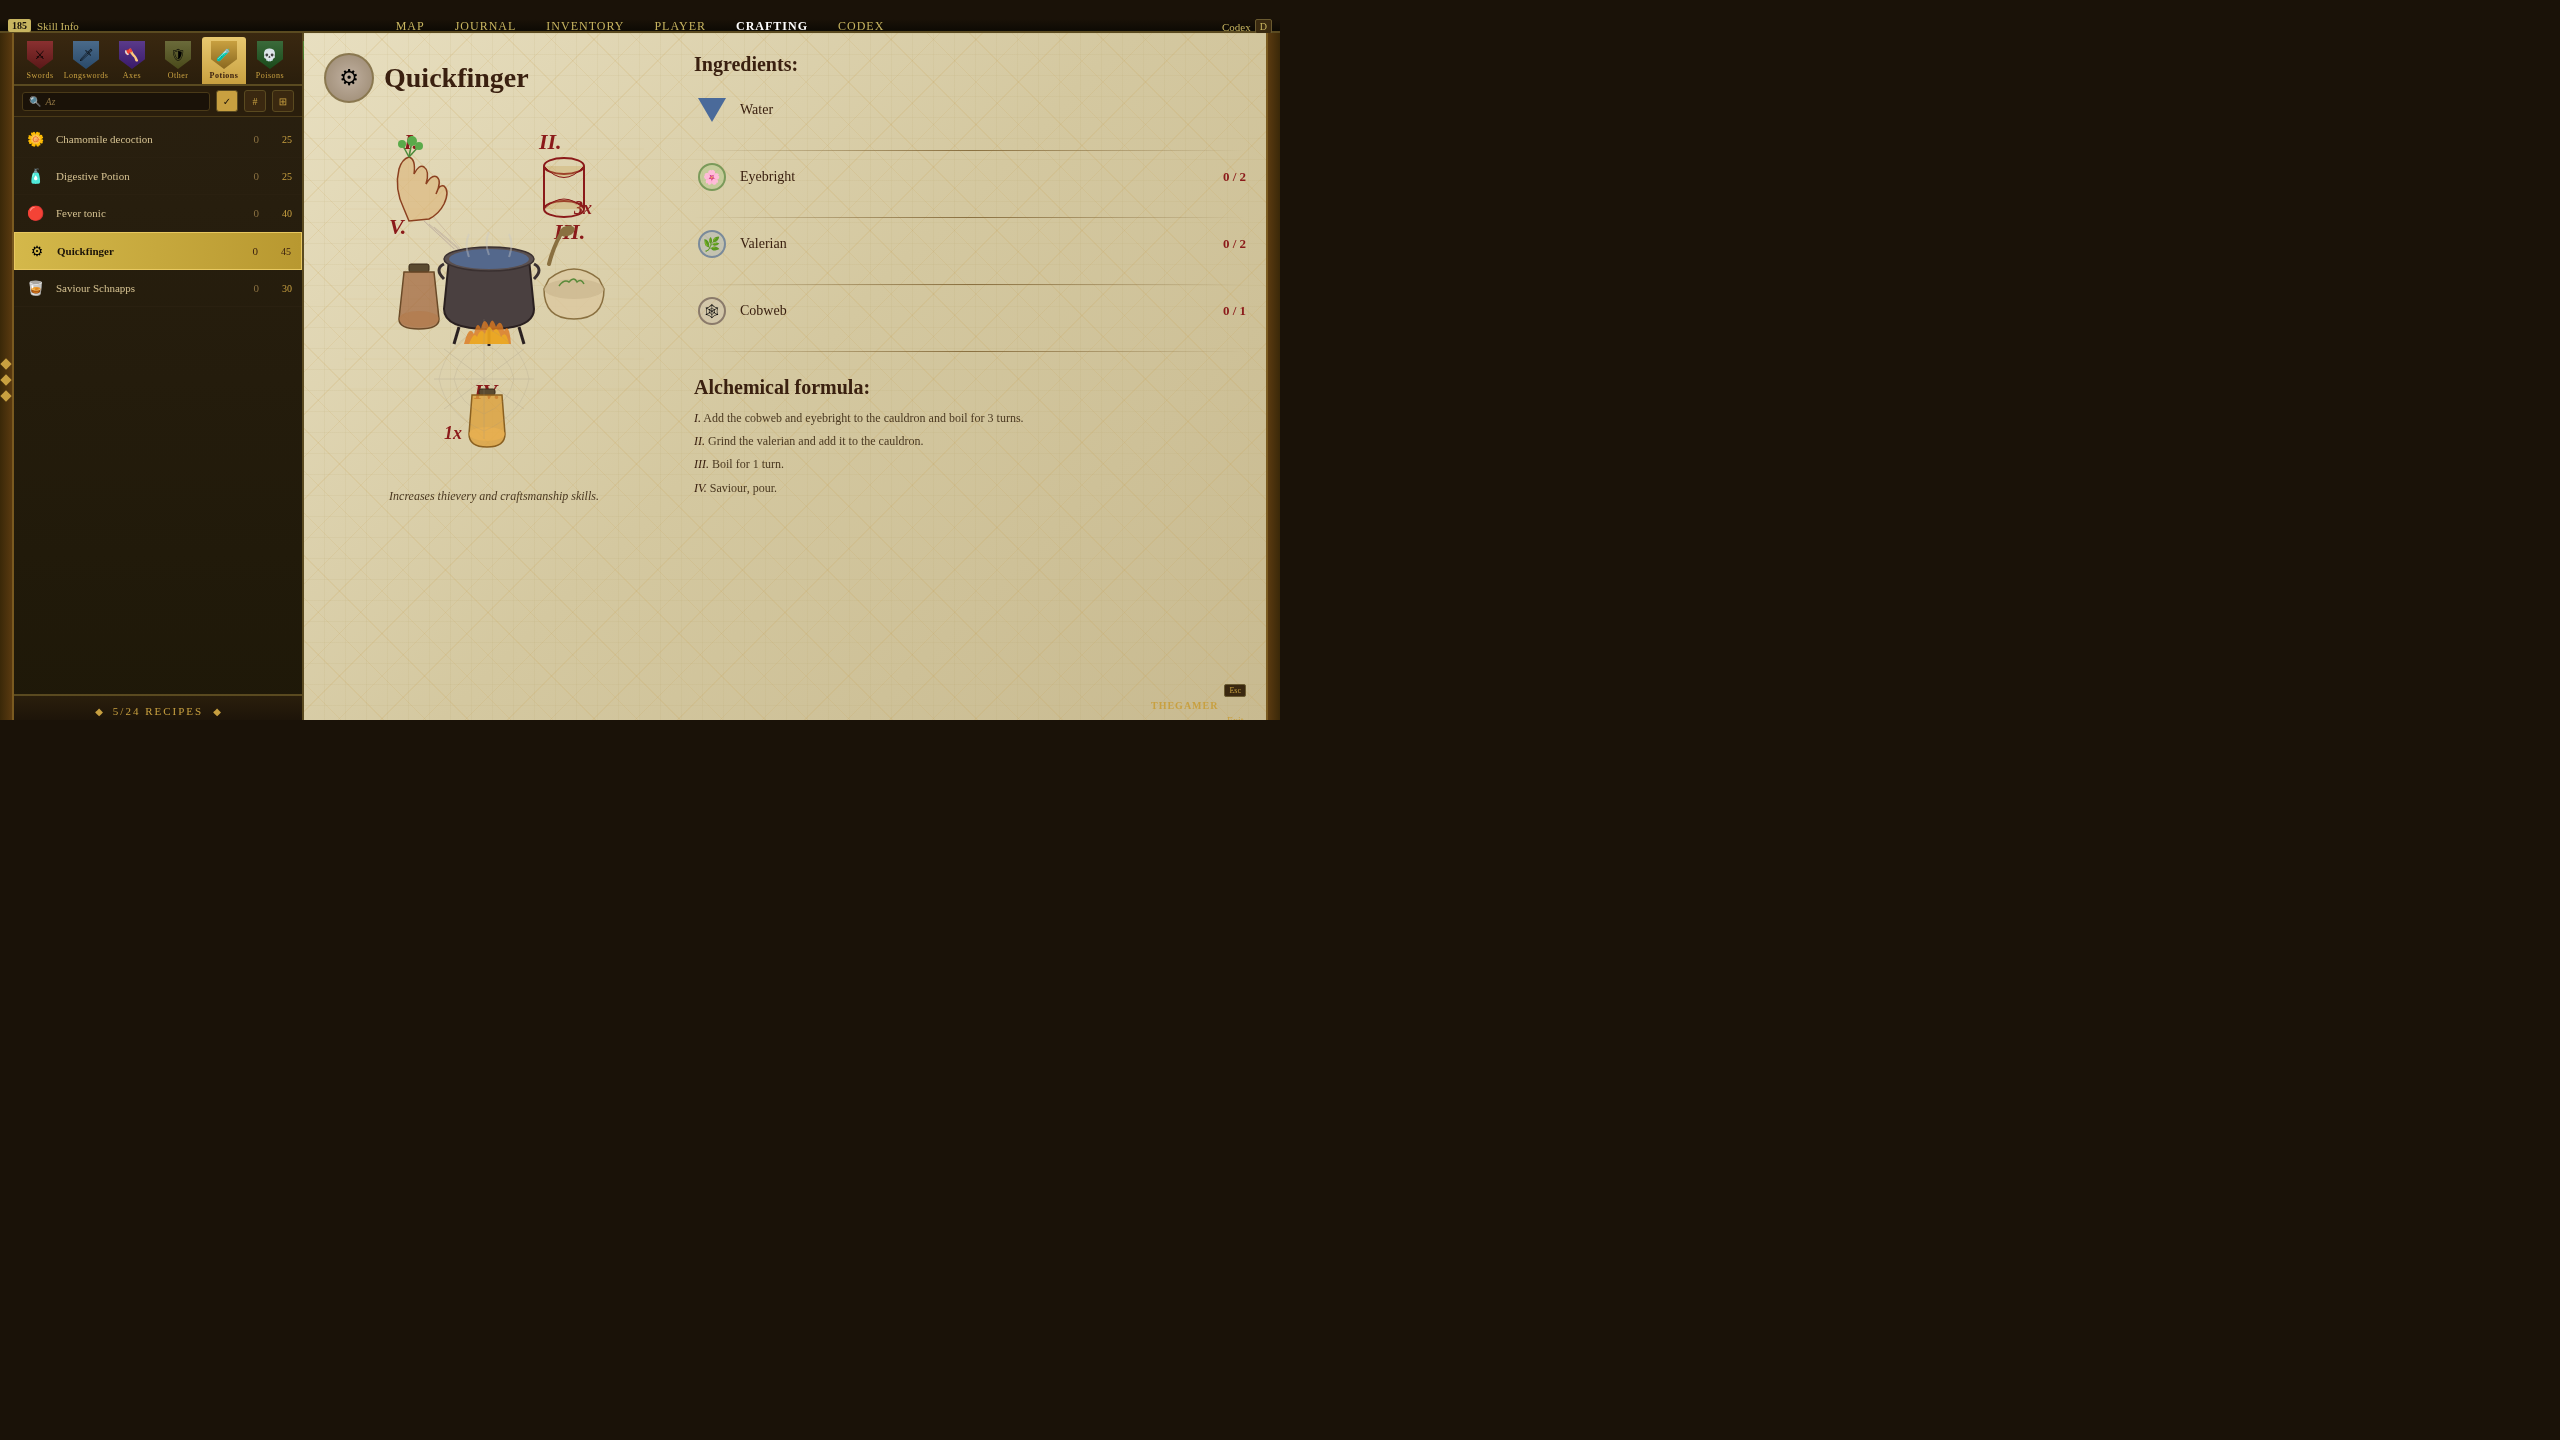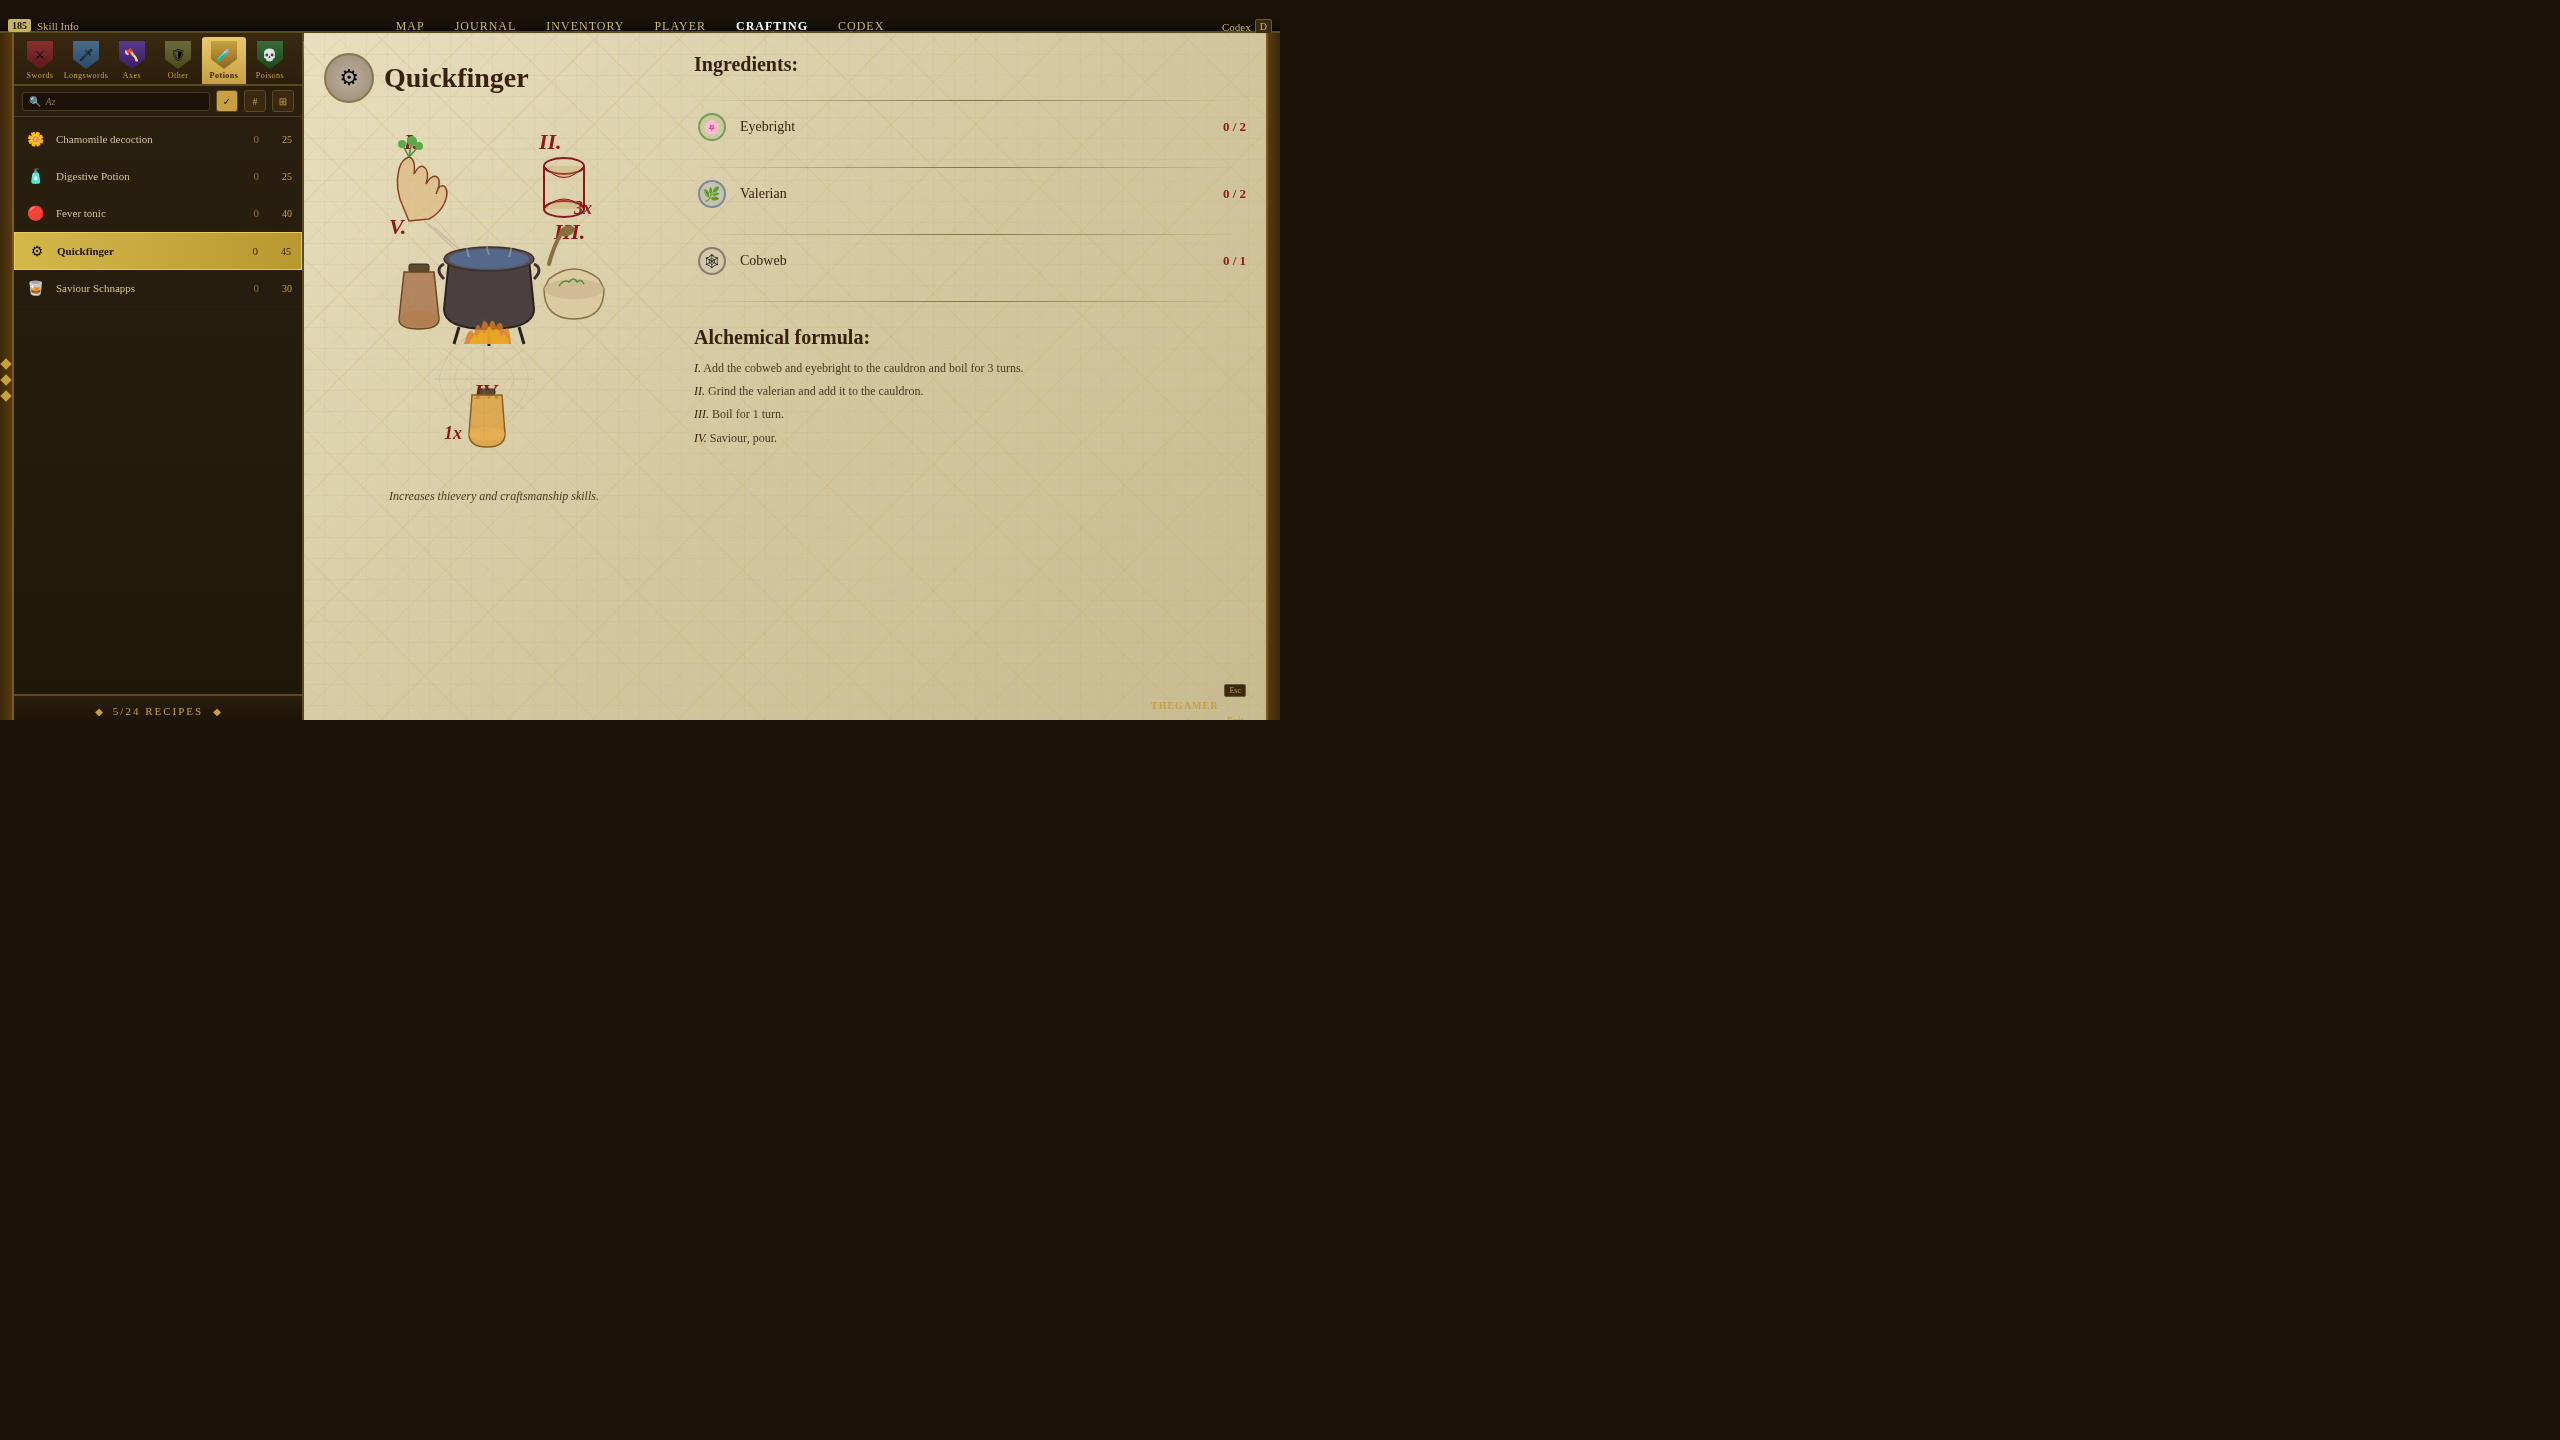--- a/index.html
+++ b/index.html
@@ -817,20 +817,27 @@
             </g>
           </svg>
         </div>
 
         <p class="recipe-description">Increases thievery and craftsmanship skills.</p>
       </div>
 
       <div class="ingredients-panel">
         <h2 class="ingredients-title">Ingredients:</h2>
 
+        <div class="ingredient-row">
+          <div class="ingredient-icon">
+            <div class="water-triangle"></div>
+          </div>
+          <span class="ingredient-name">Water</span>
+          <span class="ingredient-count ok"></span>
+        </div>
 
         <div class="separator-line"></div>
 
         <div class="ingredient-row">
           <div class="ingredient-icon">
             <div class="eyebright-circle">🌸</div>
           </div>
           <span class="ingredient-name">Eyebright</span>
           <span class="ingredient-count">0 / 2</span>
         </div>

